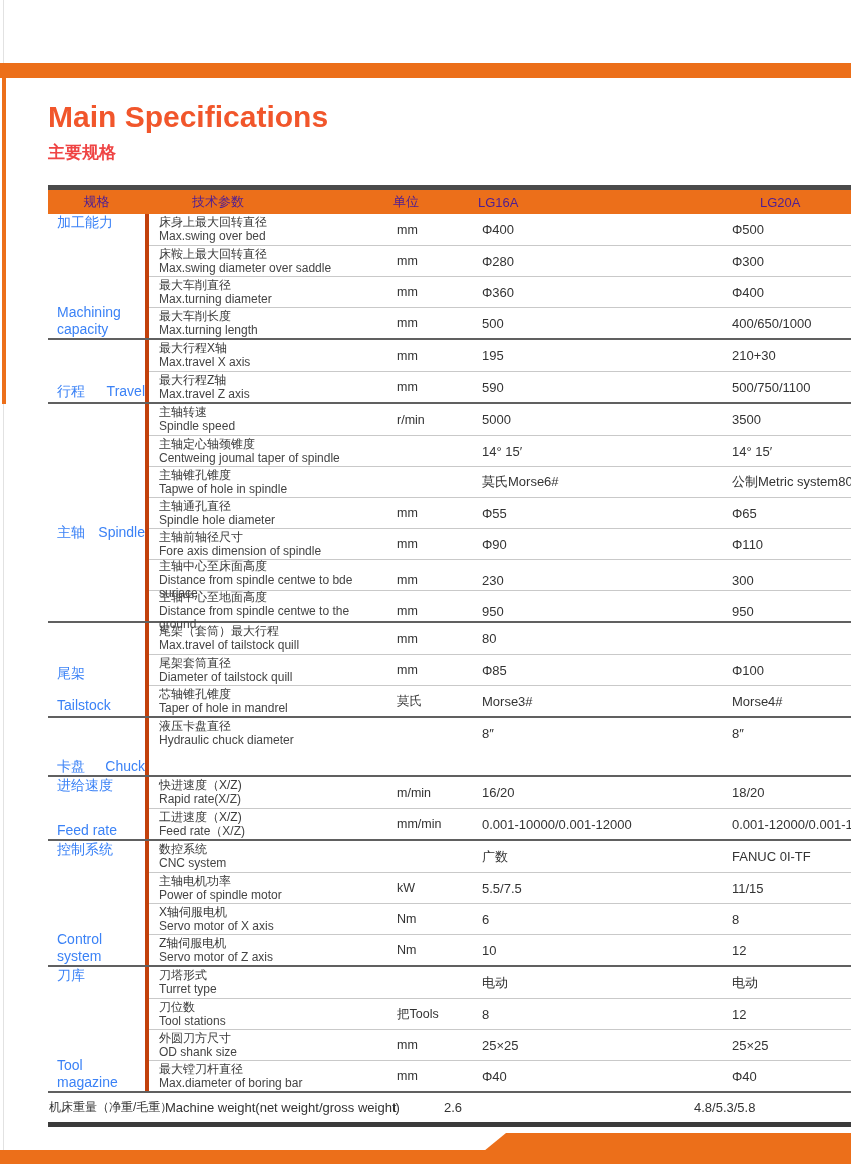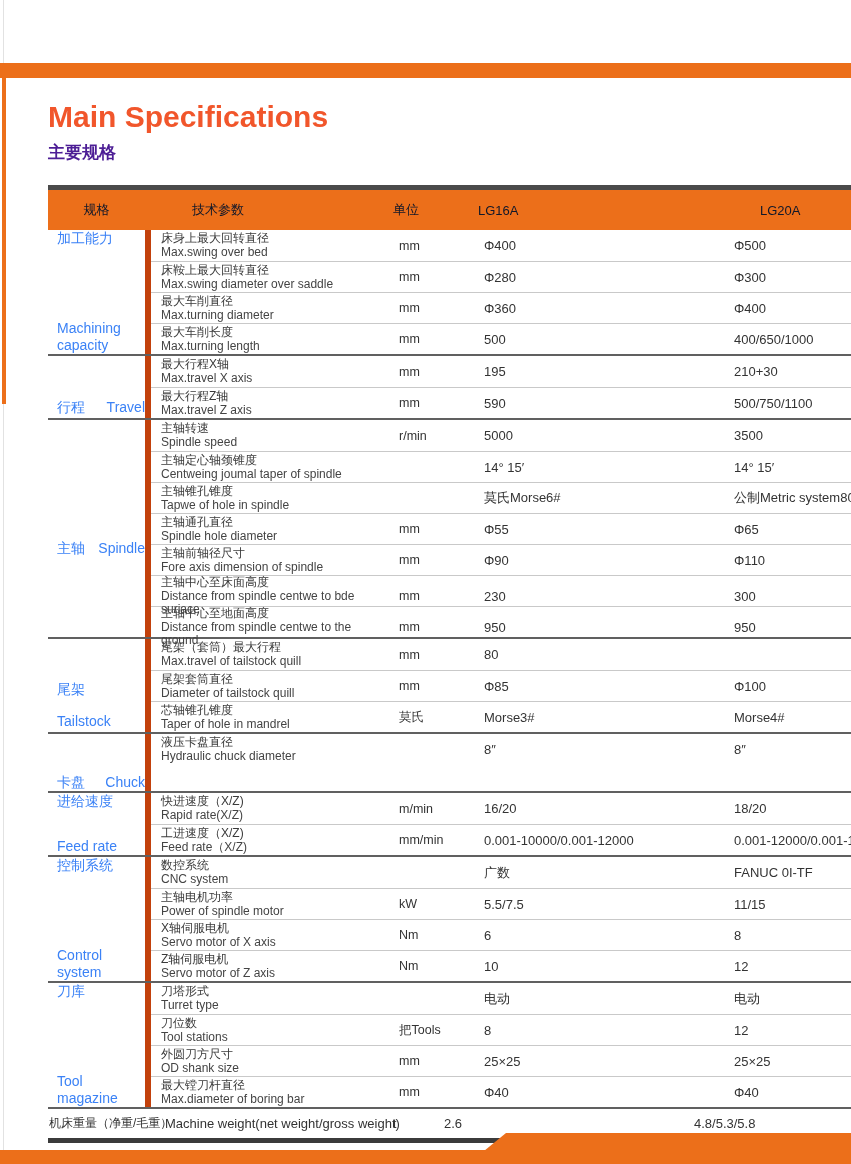--- a/index.html
+++ b/index.html
@@ -15,40 +15,40 @@
   
   .edge-line { position:absolute; left:3px; top:0; bottom:0; width:1px; background:#e2e2e2; }
   .top-band { position:absolute; left:0; top:63px; width:851px; height:15px; }
   .left-border { position:absolute; left:2px; top:78px; width:4px; height:326px; }
   .bottom-strip { position:absolute; left:0; top:1150px; width:851px; height:14px; }
   .bottom-poly { position:absolute; left:484px; top:1133px; width:367px; height:18px;
                  clip-path:polygon(22px 0, 100% 0, 100% 100%, 0 100%); }
 
   
   .title-en { position:absolute; left:48px; top:100px; font-size:30px; font-weight:bold; letter-spacing:0px; }
-  .title-zh { position:absolute; left:48px; top:141px; font-size:17px; font-weight:bold; color:#4c1d95; }
+  .title-zh { position:absolute; left:48px; top:141px; font-size:17px; font-weight:bold; color:#ef4444; }
 
   
   .spec-table { position:absolute; left:48px; top:185px; width:803px; }
   .table-topbar { height:5px; background:#4a4a4a; }
   .thead { display:grid; grid-template-columns:97px 240px 85px 250px 1fr;
-           height:40px; align-items:center; color:#0f172a; font-size:13px; }
+           height:24px; align-items:center; color:#4c1d95; font-size:13px; }
   .thead .h-spec { text-align:center; }
   .thead .h-param { padding-left:47px; }
   .thead .h-unit { padding-left:8px; }
   .thead .h-m1 { padding-left:8px; }
   .thead .h-m2 { padding-left:8px;margin-left:32px; }
 
   .tgroup { display:grid; grid-template-columns:97px 1fr; }
   .tgroup + .tgroup { border-top:2px solid #606060; }
   .cat { display:flex; flex-direction:column; justify-content:space-between; padding-left:9px;
          font-size:14px; color:#3b82f6; line-height:17px; }
   .cat.stacked { gap:10px; }
   .cat.inline { flex-direction:row; gap:11px; align-items:center; flex-wrap:wrap;margin-top:40px; }
-  .rows { border-left:6px solid #c2410c; }
+  .rows { border-left:4px solid #c2410c; }
   .trow { display:grid; grid-template-columns:240px 85px 250px 1fr; height:31px; }
   .trow + .trow { border-top:1px solid #c9c9c9; }
   .cell { display:flex; flex-direction:column; justify-content:center; }
   .cell.param { padding-left:10px; }
   .param .zh { font-size:12px; color:#3a3a3a; line-height:13px; }
   .param .en { font-size:12px; color:#444; line-height:13px; margin-top:1px; }
   .cell.unit { padding-left:8px; font-size:12.5px; white-space:nowrap; }
   .cell.val { padding-left:8px; font-size:13px; white-space:nowrap; }
 
   .tfoot { display:grid; grid-template-columns:117px 220px 51px 250px 1fr;

